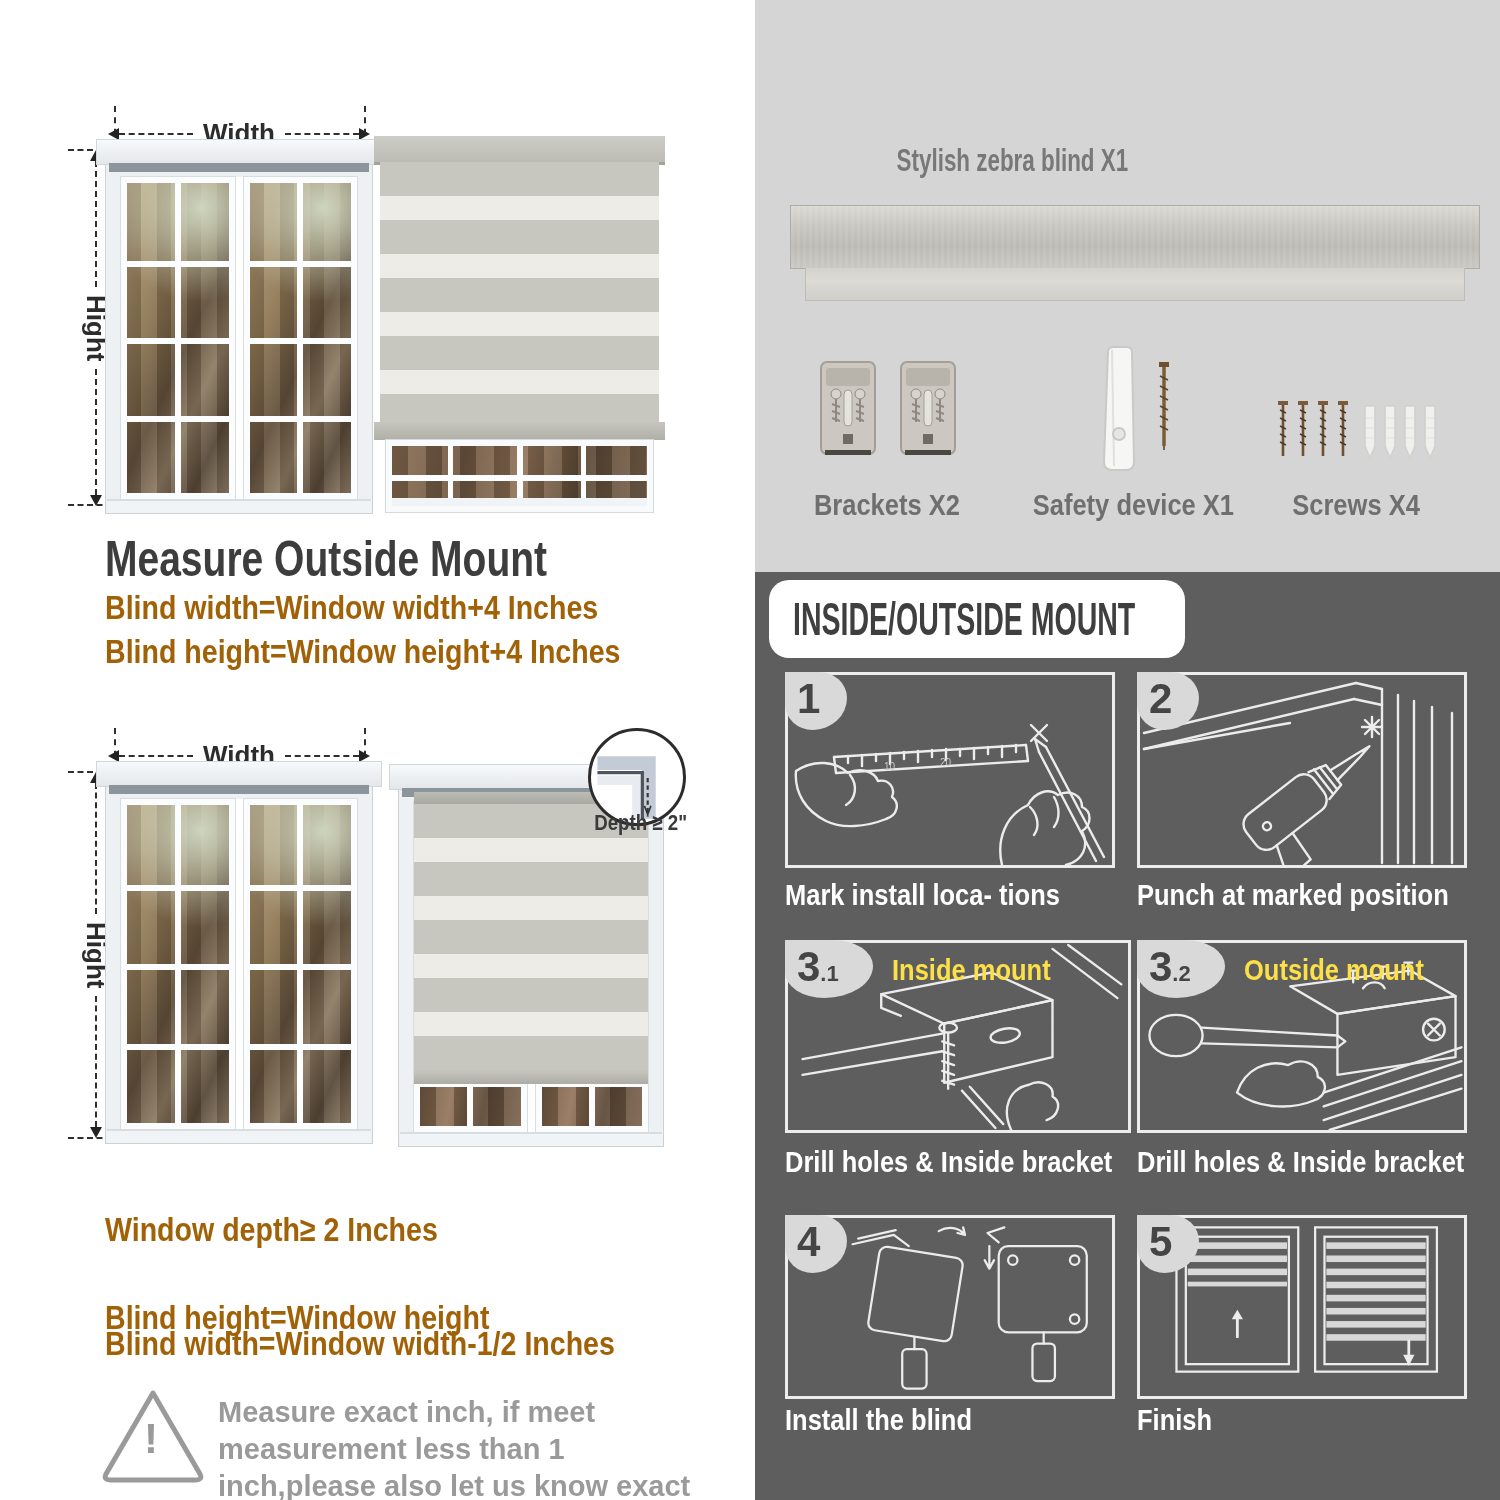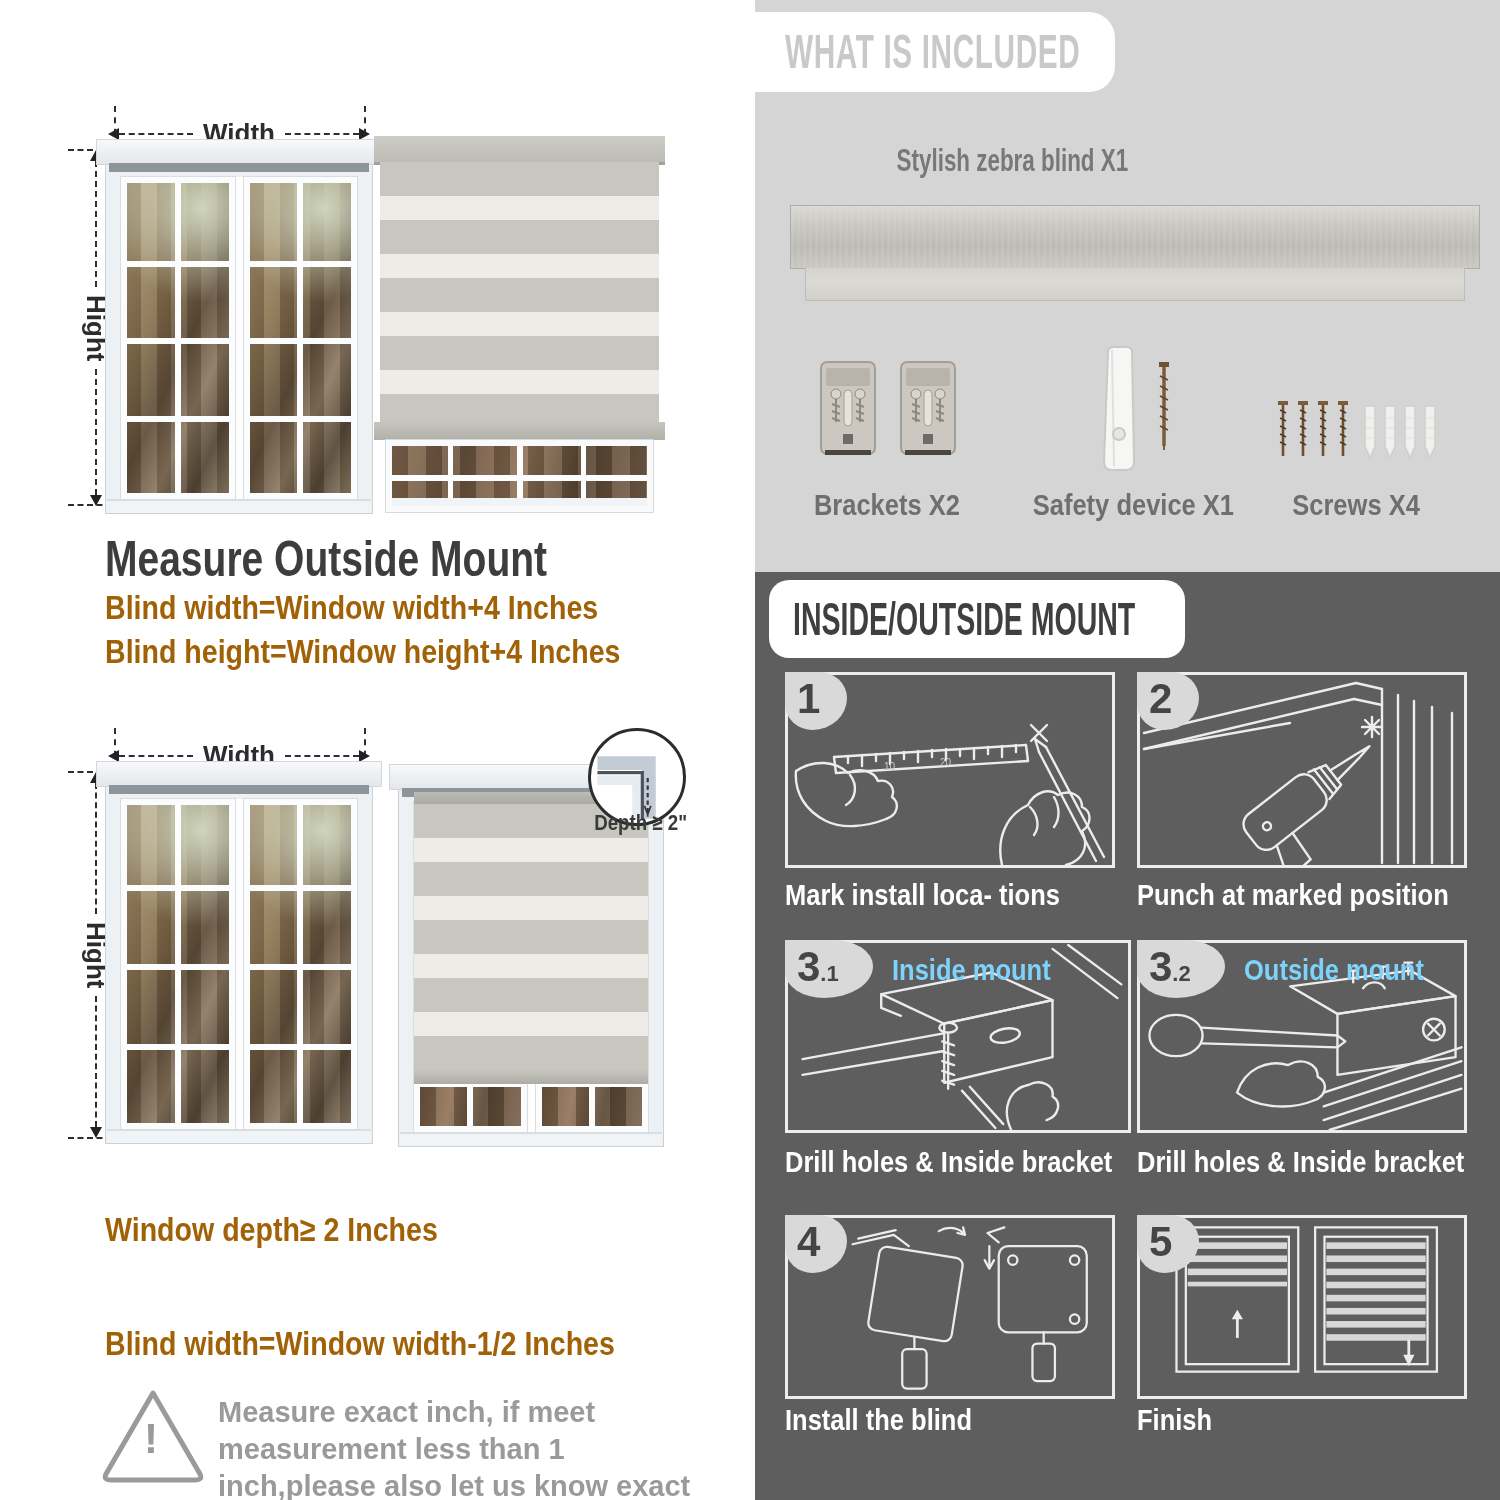--- a/index.html
+++ b/index.html
@@ -83,21 +83,21 @@
 
   #right-dark{left:755px;top:572px;width:745px;height:928px;background:#5e5e5e;}
   #mount-badge{left:14px;top:8px;width:416px;height:78px;background:#fff;border-radius:20px;}
   #mount-badge .sq{font-size:46px;color:#3f3f3f;font-weight:bold;line-height:78px;margin-left:24px;}
 
   .panel{position:absolute;border:3px solid #ededed;background:#5e5e5e;}
   .pbadge{position:absolute;left:-3px;top:-3px;height:58px;background:#d9d9d9;color:#454545;
           border-radius:0 50% 62% 50%;font-weight:bold;font-size:42px;line-height:54px;
           padding-left:12px;box-sizing:border-box;z-index:2;}
   .pbadge .subnum{font-size:22px;}
-  .ptitle{position:absolute;top:10px;font-size:30px;color:#7dd3fc;z-index:2;}
+  .ptitle{position:absolute;top:10px;font-size:30px;color:#fde047;z-index:2;}
   .caption{font-size:30px;color:#fff;}
   .panel svg{position:absolute;left:0;top:0;width:100%;height:100%;}
 </style>
 </head>
 <body>
 
 <div id="stage">
 
 
   <div class="abs vtick" style="left:114px;top:106px;height:40px;"></div>
@@ -238,33 +238,33 @@
   <div class="abs b" id="depth-label">
     <span class="sq sqD">Depth ≥ 2"</span>
   </div>
 
   <div class="abs b gray-line" style="left:105px;top:1210px;">
     <span class="sq sqC">Window depth≥ 2 Inches</span>
   </div>
   <div class="abs b gray-line" style="left:105px;top:1324px;text-decoration:underline;">
     <span class="sq sqC">Blind width=Window width-1/2 Inches</span>
   </div>
+  <div class="abs b gray-line" style="left:105px;top:1298px;">
+    <span class="sq sqC">Blind height=Window height</span>
+  </div>
 
   <div class="abs" style="left:98px;top:1386px;width:110px;height:98px;">
     <svg viewBox="0 0 110 98" width="110" height="98">
       <path d="M55,7 L102,88 Q105,94 97,94 L13,94 Q5,94 8,88 Z" fill="none" stroke="#9a9a9a" stroke-width="5" stroke-linejoin="round"></path>
     </svg>
   </div>
   <div class="abs b" id="warn-mark">!</div>
   <div class="abs b warn-text" style="left:218px;top:1394px;">Measure exact inch, if meet measurement less than 1 inch,please also let us know exact measurement, please do not leave it</div>
 
   <div class="abs" id="right-light">
-    <div class="abs" id="included-badge">
-      <span class="sq sqA">WHAT IS INCLUDED</span>
-    </div>
     <div class="abs b" id="blind-label">
       <span class="sq sqE">Stylish zebra blind X1</span>
     </div>
 
     <div class="abs" id="headrail">
       <div class="hr-top"></div>
       <div class="hr-lip" style="background:linear-gradient(180deg,#d3d2cc,#dcdbd5 40%,#cfcec8);"></div>
     </div>
 
     <svg class="abs" style="left:62px;top:358px;" width="62" height="104" viewBox="0 0 62 104">

